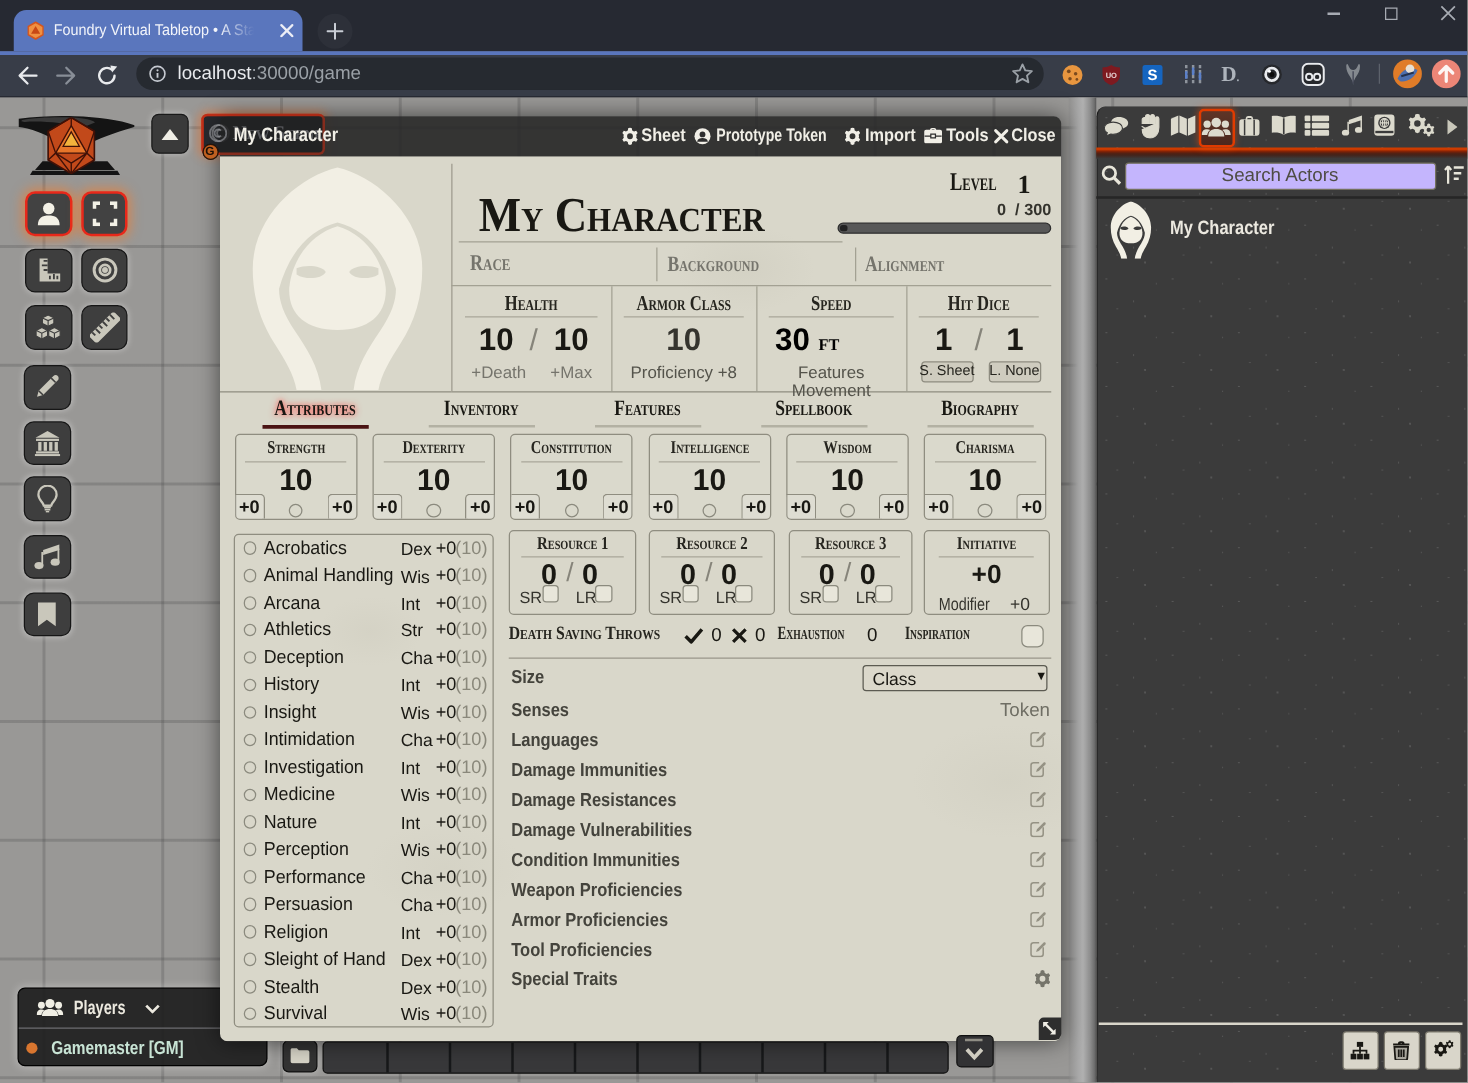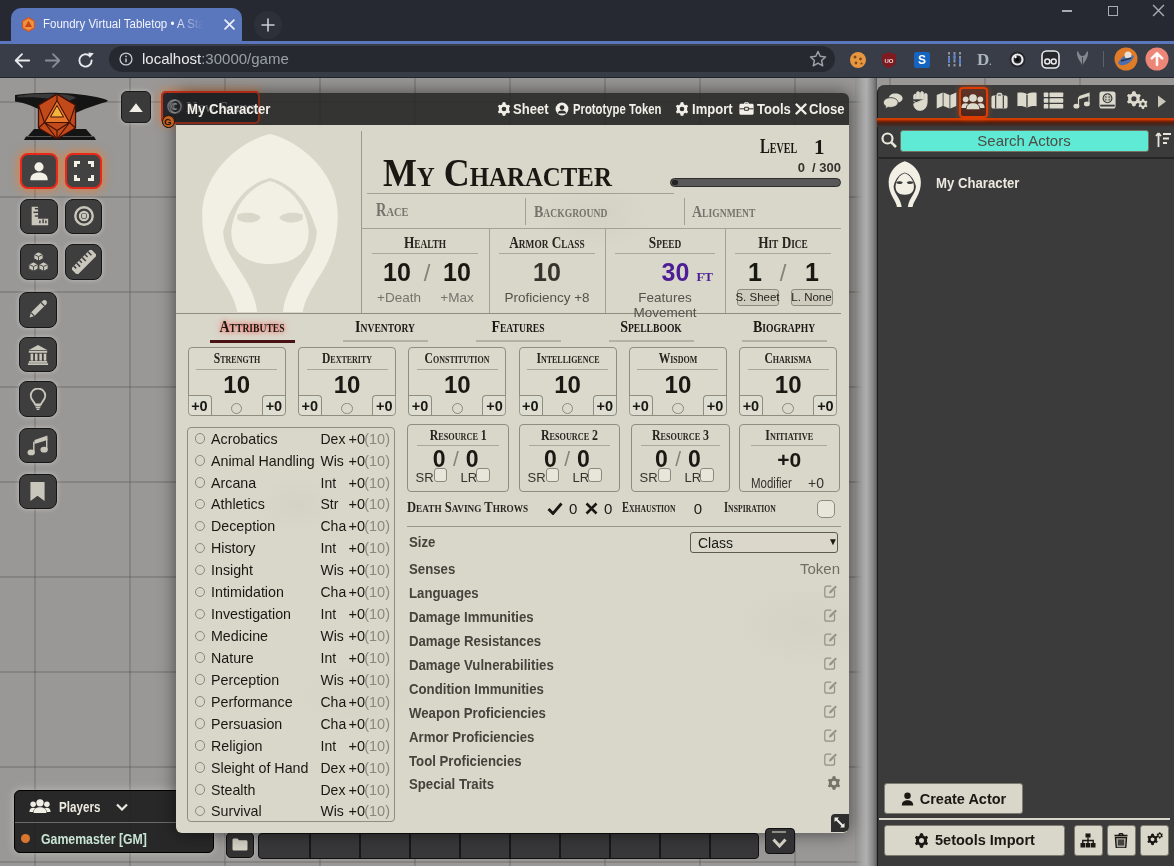--- a/index.html
+++ b/index.html
@@ -353,21 +353,21 @@
 <div class="abs" style="left:725px;top:229px;width:1px;height:84px;background:#a3a193;"></div>
 <div class="abs" style="left:361px;top:313px;width:480px;height:1px;background:#8f8d80;"></div>
 <div class="abs" style="left:176px;top:313px;width:185px;height:1px;background:#8f8d80;"></div>
 <div class="abs" style="left:371px;top:258px;width:52px;text-align:center;font-size:25px;font-weight:bold;color:#191813;">10</div>
 <div class="abs" style="left:420px;top:259px;width:14px;text-align:center;font-size:24px;color:#86847a;">/</div>
 <div class="abs" style="left:431px;top:258px;width:52px;text-align:center;font-size:25px;font-weight:bold;color:#191813;">10</div>
 <div class="abs" style="left:373px;top:290px;width:52px;text-align:center;font-size:13.5px;color:#75746c;">+Death</div>
 <div class="abs" style="left:431px;top:290px;width:52px;text-align:center;font-size:13.5px;color:#75746c;">+Max</div>
 <div class="abs" style="left:489px;top:258px;width:116px;text-align:center;font-size:25px;font-weight:bold;color:#35342e;">10</div>
 <div class="abs" style="left:489px;top:290px;width:116px;text-align:center;font-size:13.5px;color:#54534b;">Proficiency +8</div>
-<div class="abs" style="left:593px;top:258px;width:120px;text-align:right;font-size:25px;font-weight:bold;color:#4c1d95;">30 <span class="scaps" style="font-size:19px;">ft</span></div>
+<div class="abs" style="left:620px;top:258px;width:120px;text-align:left;font-size:25px;font-weight:bold;color:#000000;">30 <span class="scaps" style="font-size:19px;">ft</span></div>
 <div class="abs" style="left:605px;top:290px;width:120px;text-align:center;font-size:13.5px;color:#54534b;">Features Movement</div>
 <div class="abs" style="left:729px;top:258px;width:52px;text-align:center;font-size:25px;font-weight:bold;color:#191813;">1</div>
 <div class="abs" style="left:776px;top:259px;width:14px;text-align:center;font-size:24px;color:#86847a;">/</div>
 <div class="abs" style="left:786px;top:258px;width:52px;text-align:center;font-size:25px;font-weight:bold;color:#191813;">1</div>
 <div class="abs ctr" style="left:736.5px;top:288.5px;width:42px;height:17.5px;background:#cfccbf;border:1px solid #8e8c80;border-radius:3px;font-size:11.5px;color:#26251f;white-space:nowrap;">S. Sheet</div>
 <div class="abs ctr" style="left:790.5px;top:288.5px;width:42px;height:17.5px;background:#cfccbf;border:1px solid #8e8c80;border-radius:3px;font-size:11.5px;color:#26251f;white-space:nowrap;">L. None</div>
 <div class="abs scaps" style="left:192px;top:316px;width:120px;text-align:center;font-size:17.5px;color:#191813;transform:scaleX(.8);text-shadow:0 0 7px rgba(255,70,70,.85),0 0 4px rgba(255,110,100,.6);">Attributes</div>
     <div class="abs" style="left:209.5px;top:339.5px;width:85px;height:3px;background:#4a1313;"></div>
     <div class="abs scaps" style="left:325px;top:316px;width:120px;text-align:center;font-size:17.5px;color:#191813;transform:scaleX(.8);">Inventory</div>
     <div class="abs" style="left:342.5px;top:339.5px;width:85px;height:2.5px;background:#b3b1a3;"></div>
@@ -676,45 +676,36 @@
       <path fill="#dcdacd" d="M10 0 L12 0.8 L12.4 3 L14.3 4.1 L16.5 3.4 L18 5.6 L16.5 7.4 L16.8 9 L16.5 10.6 L18 12.4 L16.5 14.6 L14.3 13.9 L12.4 15 L12 17.2 L10 18 L8 17.2 L7.6 15 L5.7 13.9 L3.5 14.6 L2 12.4 L3.5 10.6 L3.2 9 L3.5 7.4 L2 5.6 L3.5 3.4 L5.7 4.1 L7.6 3 L8 0.8 Z M10 6 A3 3 0 1 0 10 12 A3 3 0 1 0 10 6"></path>
       <path fill="#dcdacd" d="M20.5 11 L21.8 11.5 L22 13 L23.3 13.7 L24.7 13.3 L25.7 14.7 L24.7 15.9 L24.9 17 L24.7 18.1 L25.7 19.3 L24.7 20.7 L23.3 20.3 L22 21 L21.8 22.5 L20.5 23 L19.2 22.5 L19 21 L17.7 20.3 L16.3 20.7 L15.3 19.3 L16.3 18.1 L16.1 17 L16.3 15.9 L15.3 14.7 L16.3 13.3 L17.7 13.7 L19 13 L19.2 11.5 Z M20.5 15 A2 2 0 1 0 20.5 19 A2 2 0 1 0 20.5 15" transform="translate(0,-2)"></path>
     </svg>
     <svg class="abs" style="left:1157px;top:95px;" width="9" height="13" viewBox="0 0 9 13">
       <polygon points="1,0.5 9,6.5 1,12.5" fill="#c9c7ba"></polygon>
     </svg>
 <svg class="abs" style="left:881px;top:132px;" width="16" height="16" viewBox="0 0 16 16">
       <circle cx="6.5" cy="6.5" r="5" stroke="#e8e6da" stroke-width="2.2" fill="none"></circle>
       <path d="M10.3 10.3 L15 15" stroke="#e8e6da" stroke-width="2.6"></path>
     </svg>
-<div class="abs ctr" style="left:899.5px;top:129.5px;width:249px;height:22.5px;background:#5eead4;border:1px solid #74715f;border-radius:3px;font-size:15px;color:#4e4c44;">Search Actors</div>
+<div class="abs ctr" style="left:899.5px;top:129.5px;width:249px;height:22.5px;background:#c4b5fd;border:1px solid #74715f;border-radius:3px;font-size:15px;color:#4e4c44;">Search Actors</div>
 <svg class="abs" style="left:1155px;top:132px;" width="17" height="16" viewBox="0 0 17 16">
       <path d="M3.5 1 V15 M3.5 1 L1 4 M3.5 1 L6 4" stroke="#e8e6da" stroke-width="1.8" fill="none"></path>
       <path d="M8 2 H16 M8 6.5 H14 M8 11 H12" stroke="#e8e6da" stroke-width="2"></path>
     </svg>
 <div class="abs" style="left:877px;top:156.5px;width:297px;height:2px;background:#262626;"></div>
 
 <svg class="abs" style="left:884.5px;top:160.5px;" width="39.5" height="46" viewBox="0 0 142 179" preserveAspectRatio="none">
  <path fill="#f2efe4" d="M71 1 C45 8 13 40 13 82 C13 104 18 124 28 142 C35 155 41 166 43 179 L60 179 C58 160 50 146 42 132 C34 118 31 108 31 98 C38 68 53 50 71 45 C89 50 104 68 111 98 C111 108 108 118 100 132 C92 146 84 160 82 179 L99 179 C101 166 107 155 114 142 C124 124 129 104 129 82 C129 40 97 8 71 1 Z"></path>
  <path fill="#f2efe4" d="M71 48 C53 54 40 74 38 97 C37 118 49 131 71 131 C93 131 105 118 104 97 C102 74 89 54 71 48 Z"></path>
  <path fill="#3b3b3b" d="M41 81 C49 77.5 60 78.5 64 84.5 C60 90.5 48 91 41 86.5 Z"></path>
  <path fill="#3b3b3b" d="M101 81 C93 77.5 82 78.5 78 84.5 C82 90.5 94 91 101 86.5 Z"></path>
 </svg>
 <div class="abs" style="left:936px;top:174px;font-size:15.5px;font-weight:bold;color:#ece9e0;transform:scaleX(.85);transform-origin:left;">My Character</div>
 
-<div class="abs ctr" style="left:884px;top:783px;width:139px;height:31px;background:#d9d6ca;border:1px solid #7d7a6e;border-radius:3px;font-size:14.5px;font-weight:bold;color:#191813;gap:6px;">
-<svg width="13" height="14" viewBox="0 0 24 26">
-        <circle cx="12" cy="7" r="6" fill="#191813"></circle>
-        <path d="M1.5 25 C1.5 18 6 15.5 12 15.5 C18 15.5 22.5 18 22.5 25 Z" fill="#191813"></path>
-      </svg>Create Actor</div>
 <div class="abs" style="left:879px;top:817.5px;width:291px;height:2.5px;background:#d9d6ca;"></div>
-<div class="abs ctr" style="left:884px;top:824.5px;width:181px;height:31px;background:#d9d6ca;border:1px solid #7d7a6e;border-radius:3px;font-size:14.5px;font-weight:bold;color:#191813;gap:6px;">
-<svg width="15" height="15" viewBox="0 0 24 24">
-        <path fill="#191813" d="M12 0 L14.5 1 L15 4 L17.5 5.5 L20.5 4.5 L22.5 7.5 L20.5 10 L21 12 L20.5 14 L22.5 16.5 L20.5 19.5 L17.5 18.5 L15 20 L14.5 23 L12 24 L9.5 23 L9 20 L6.5 18.5 L3.5 19.5 L1.5 16.5 L3.5 14 L3 12 L3.5 10 L1.5 7.5 L3.5 4.5 L6.5 5.5 L9 4 L9.5 1 Z M12 8 A4 4 0 1 0 12 16 A4 4 0 1 0 12 8"></path>
-      </svg>5etools Import</div>
 <div class="abs ctr" style="left:1073.5px;top:824.5px;width:29.5px;height:31px;background:#d9d6ca;border:1px solid #7d7a6e;border-radius:3px;">
 <svg width="16" height="15" viewBox="0 0 16 15">
         <rect x="5.5" y="0.5" width="5" height="4" fill="#191813"></rect>
         <rect x="0.5" y="10" width="4.6" height="4.5" fill="#191813"></rect>
         <rect x="5.7" y="10" width="4.6" height="4.5" fill="#191813"></rect>
         <rect x="10.9" y="10" width="4.6" height="4.5" fill="#191813"></rect>
         <path d="M8 4.5 V7.5 M2.8 10 V7.5 H13.2 V10 M8 7.5 V10" stroke="#191813" stroke-width="1.4" fill="none"></path>
       </svg>
     </div>
 <div class="abs ctr" style="left:1107px;top:824.5px;width:28.5px;height:31px;background:#d9d6ca;border:1px solid #7d7a6e;border-radius:3px;">

